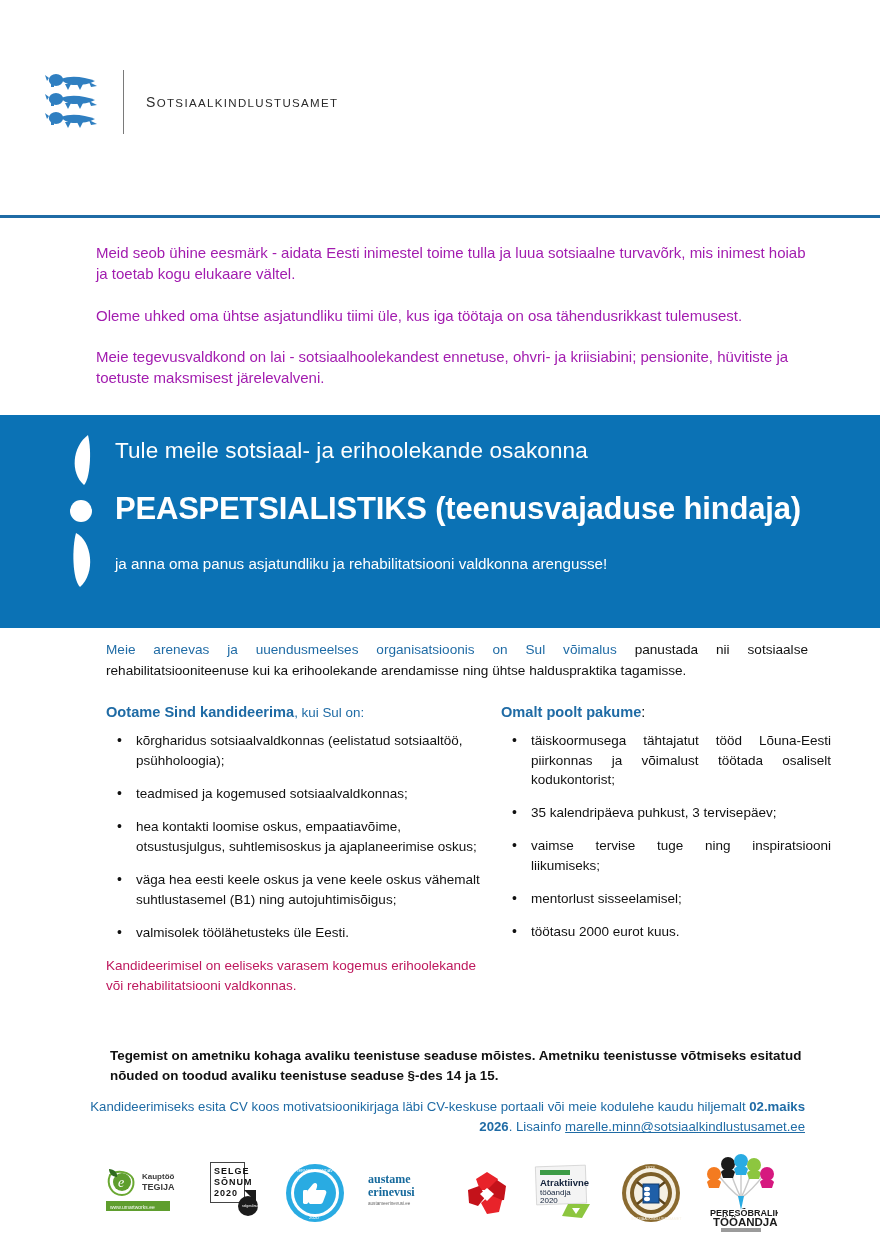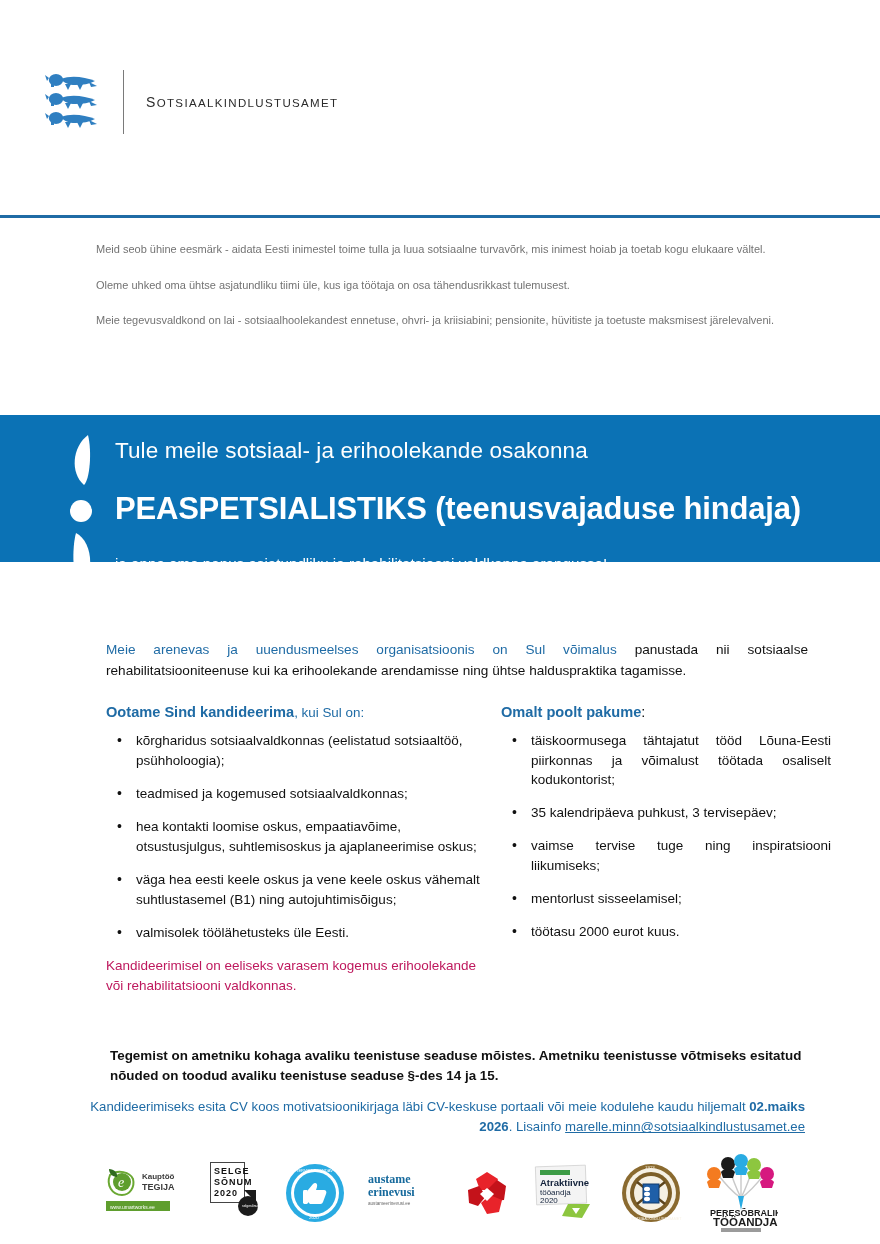--- a/index.html
+++ b/index.html
@@ -54,32 +54,32 @@
     height: 3px;
     background: #1f6ba5;
   }
 
   
   .intro {
     padding: 24px 60px 0 96px;
   }
   .intro p {
     margin: 0 0 20px 0;
-    font-size: 11px;
+    font-size: 15px;
     line-height: 1.42;
-    color: #737373;
+    color: #a21caf;
   }
   .intro p:last-child { margin-bottom: 0; }
 
   
   .banner {
     position: absolute;
     left: 0; right: 0;
     top: 415px;
-    height: 147px;
+    height: 213px;
     background: #0b72b5;
     color: #ffffff;
     overflow: hidden;
   }
   .banner-mark {
     position: absolute;
     left: 66px;
     top: 18px;
     width: 34px;
     height: 160px;

